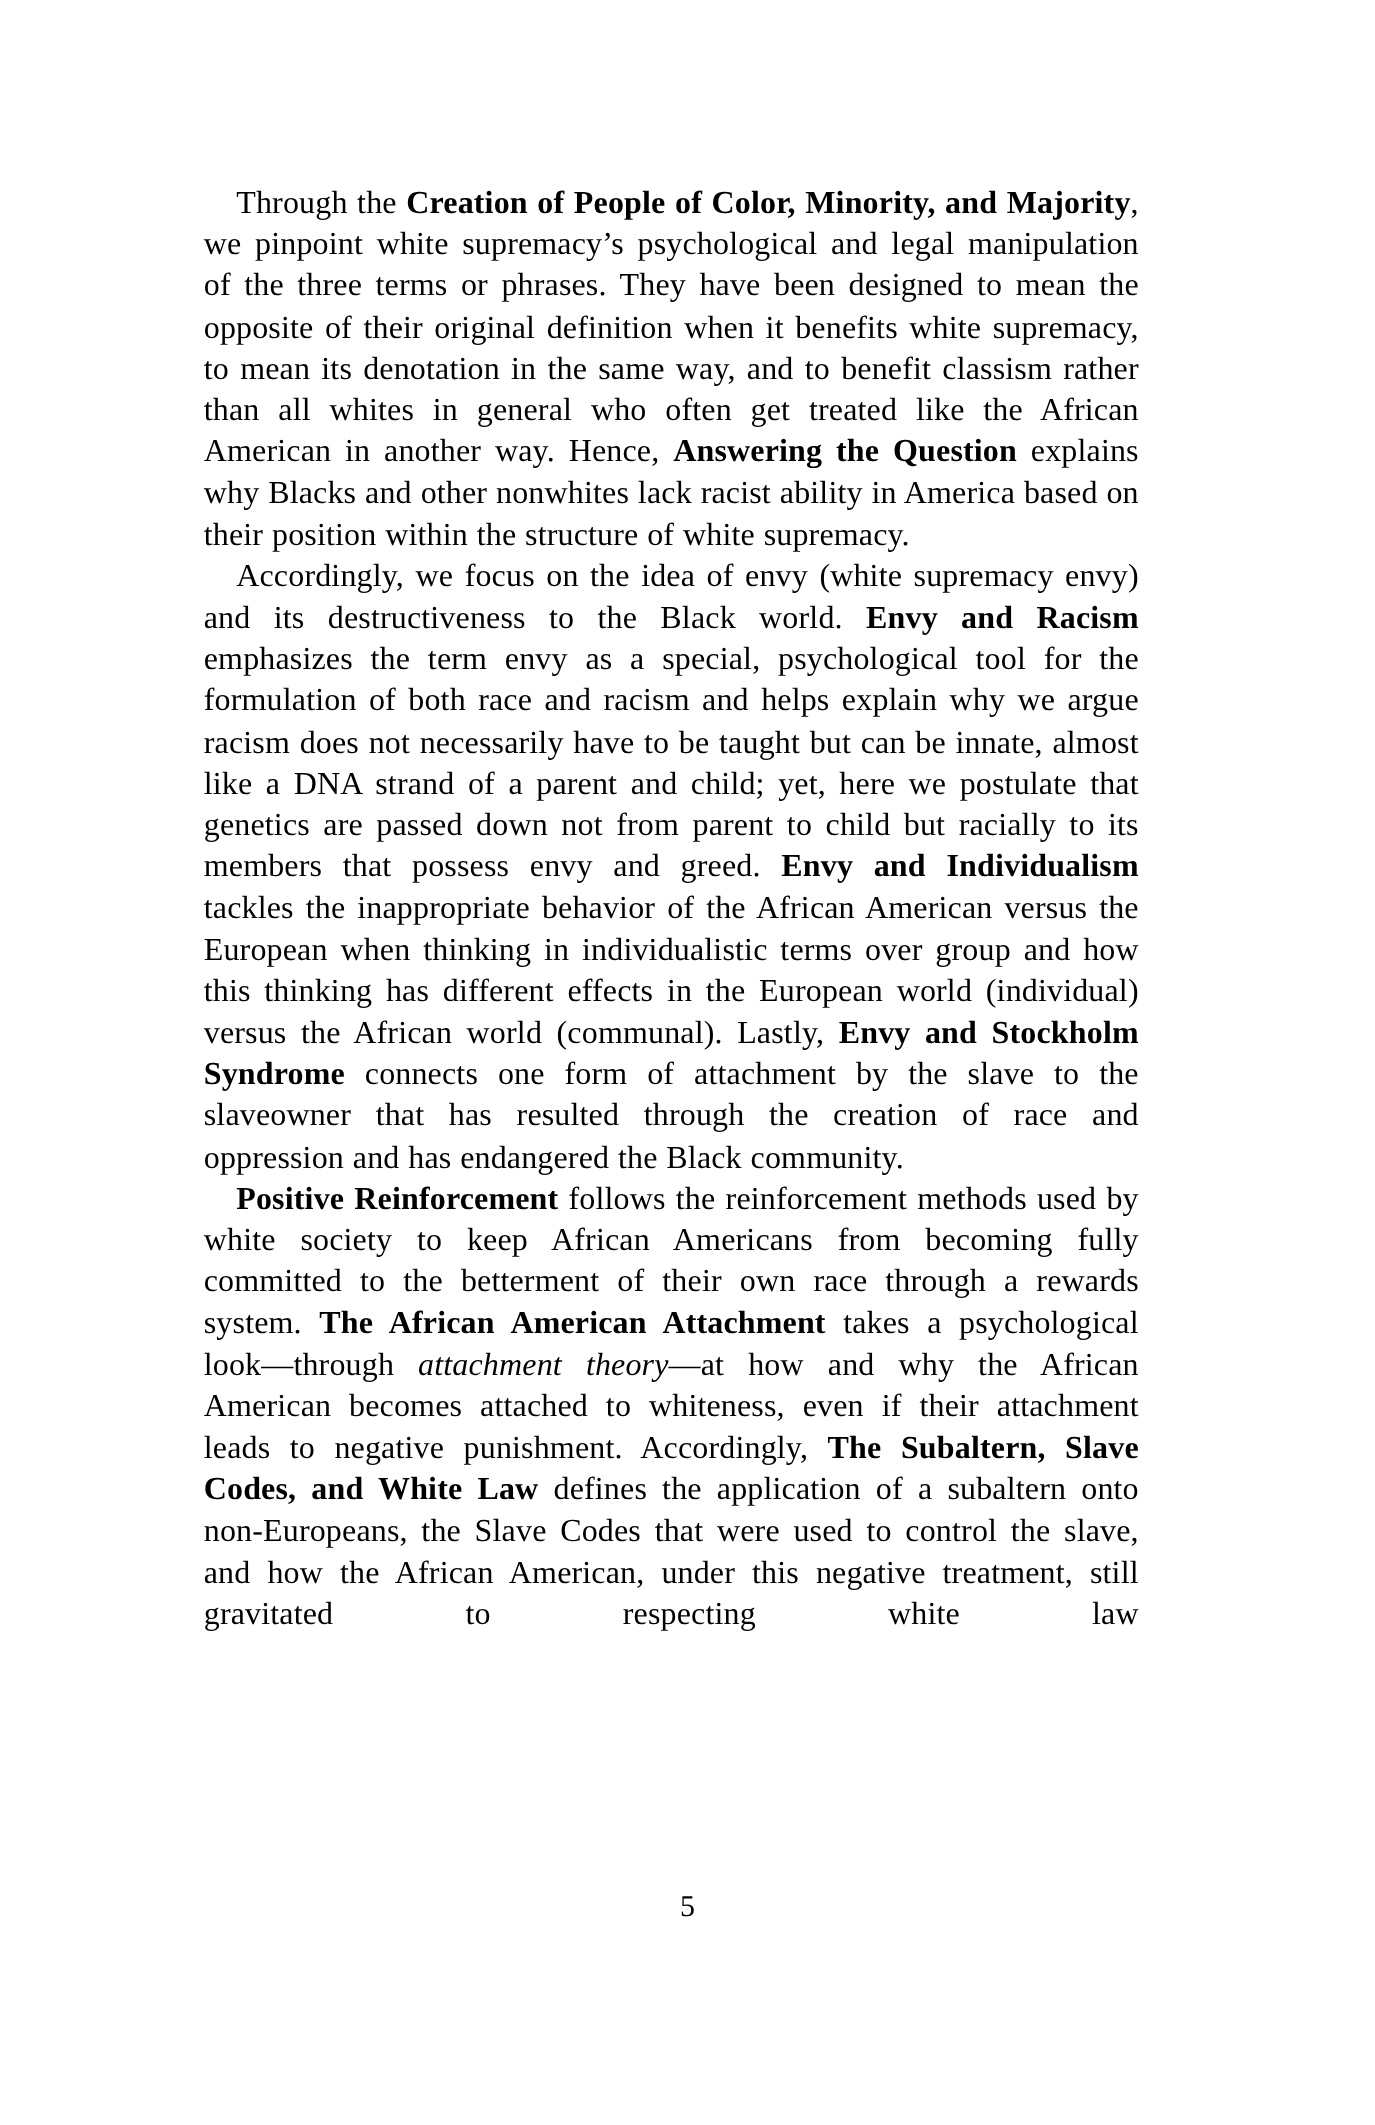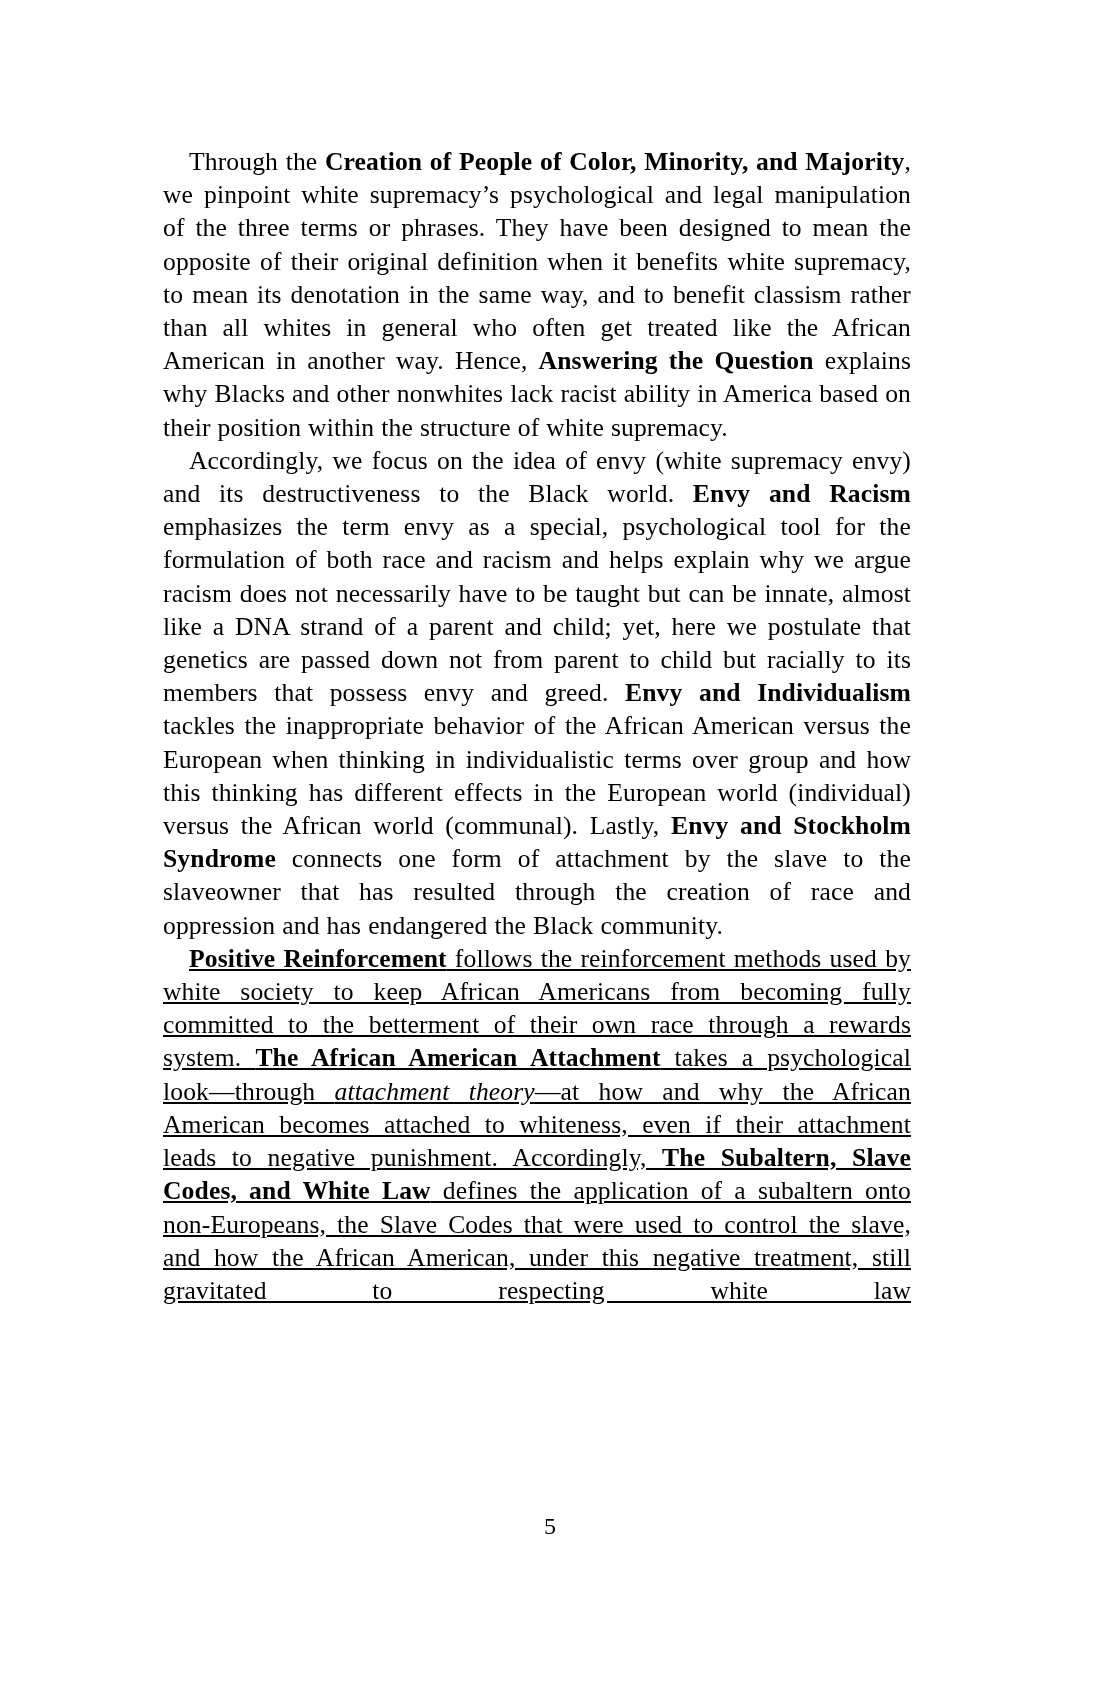--- a/index.html
+++ b/index.html
@@ -34,21 +34,20 @@
     font-size: 25.6px;
     line-height: 33.2px;
     text-indent: 26px;
     hyphens: none;
     -webkit-hyphens: none;
     word-spacing: 0.02em;
     letter-spacing: 0.005em;
   }
   p.para:last-of-type {
     text-align-last: justify;
-    text-decoration: underline;
   }
   b, .bold {
     font-weight: 700;
   }
   i, .ital {
     font-style: italic;
   }
   .folio {
     position: absolute;
     left: 0;

